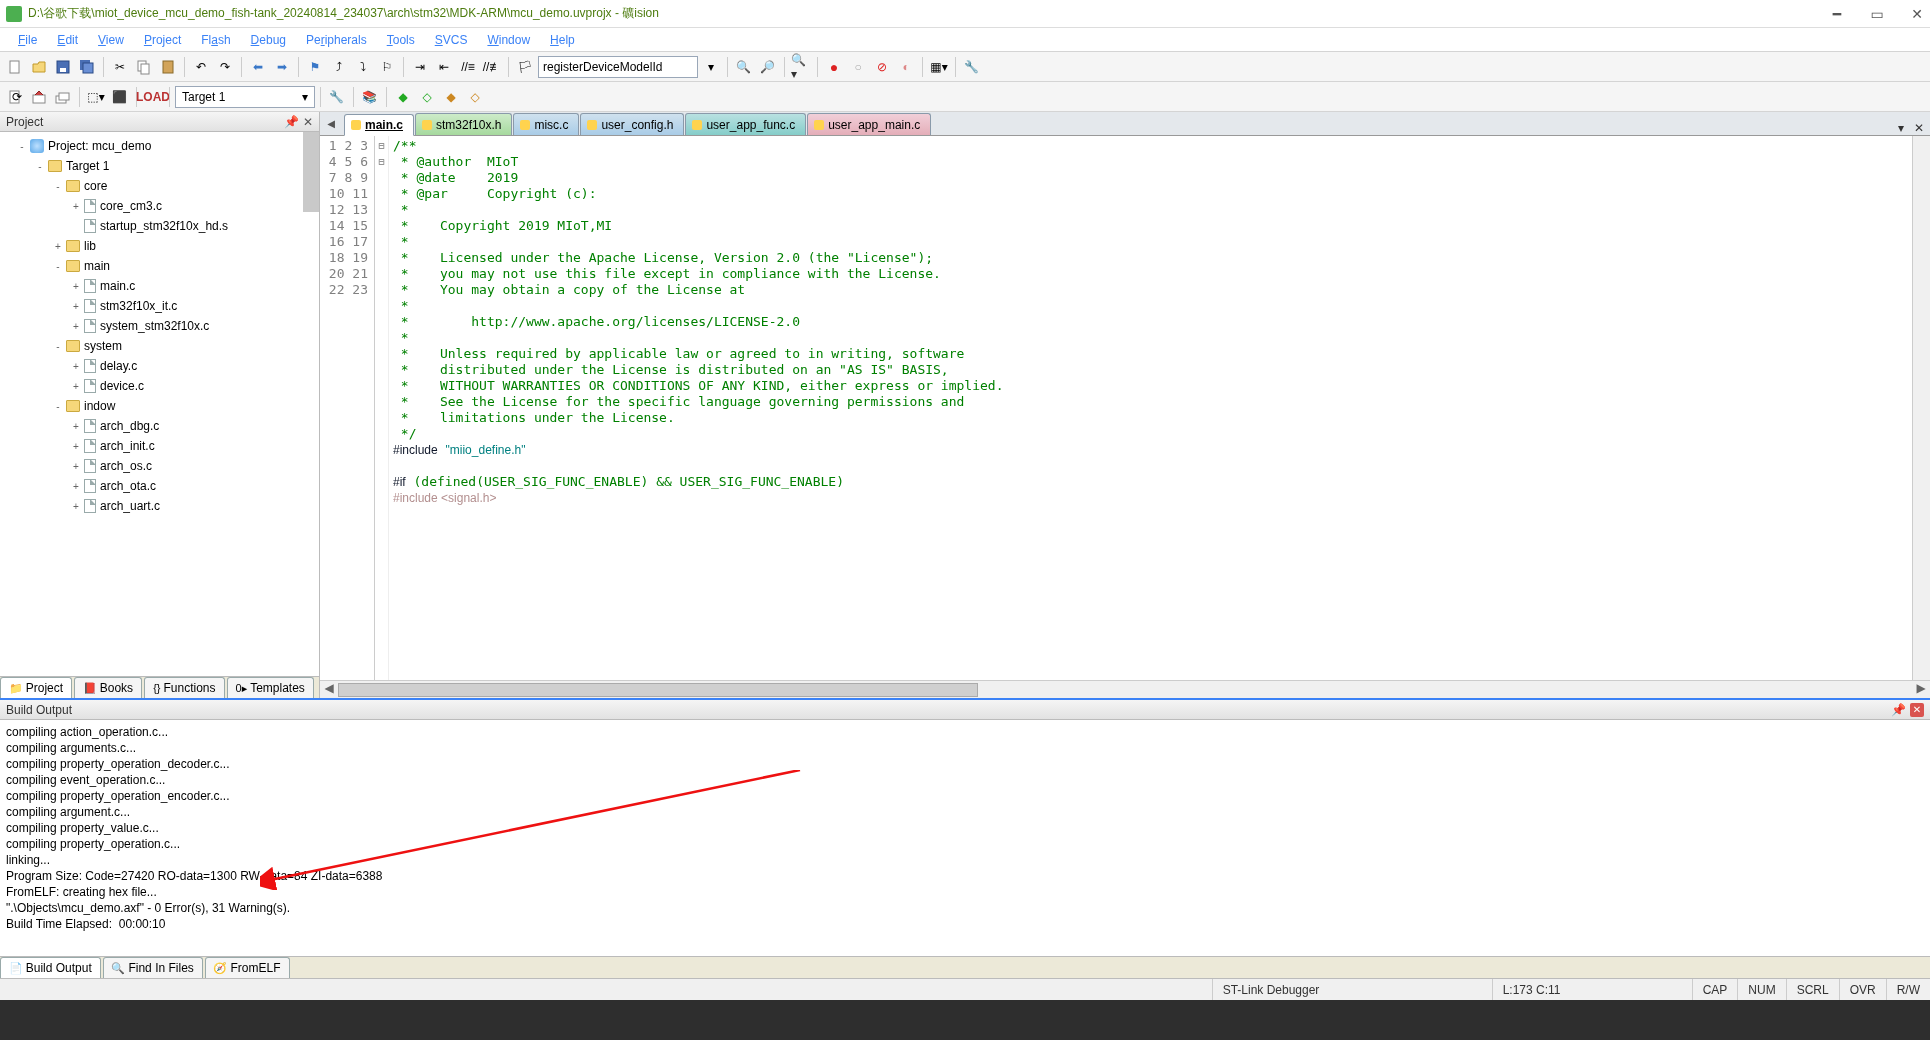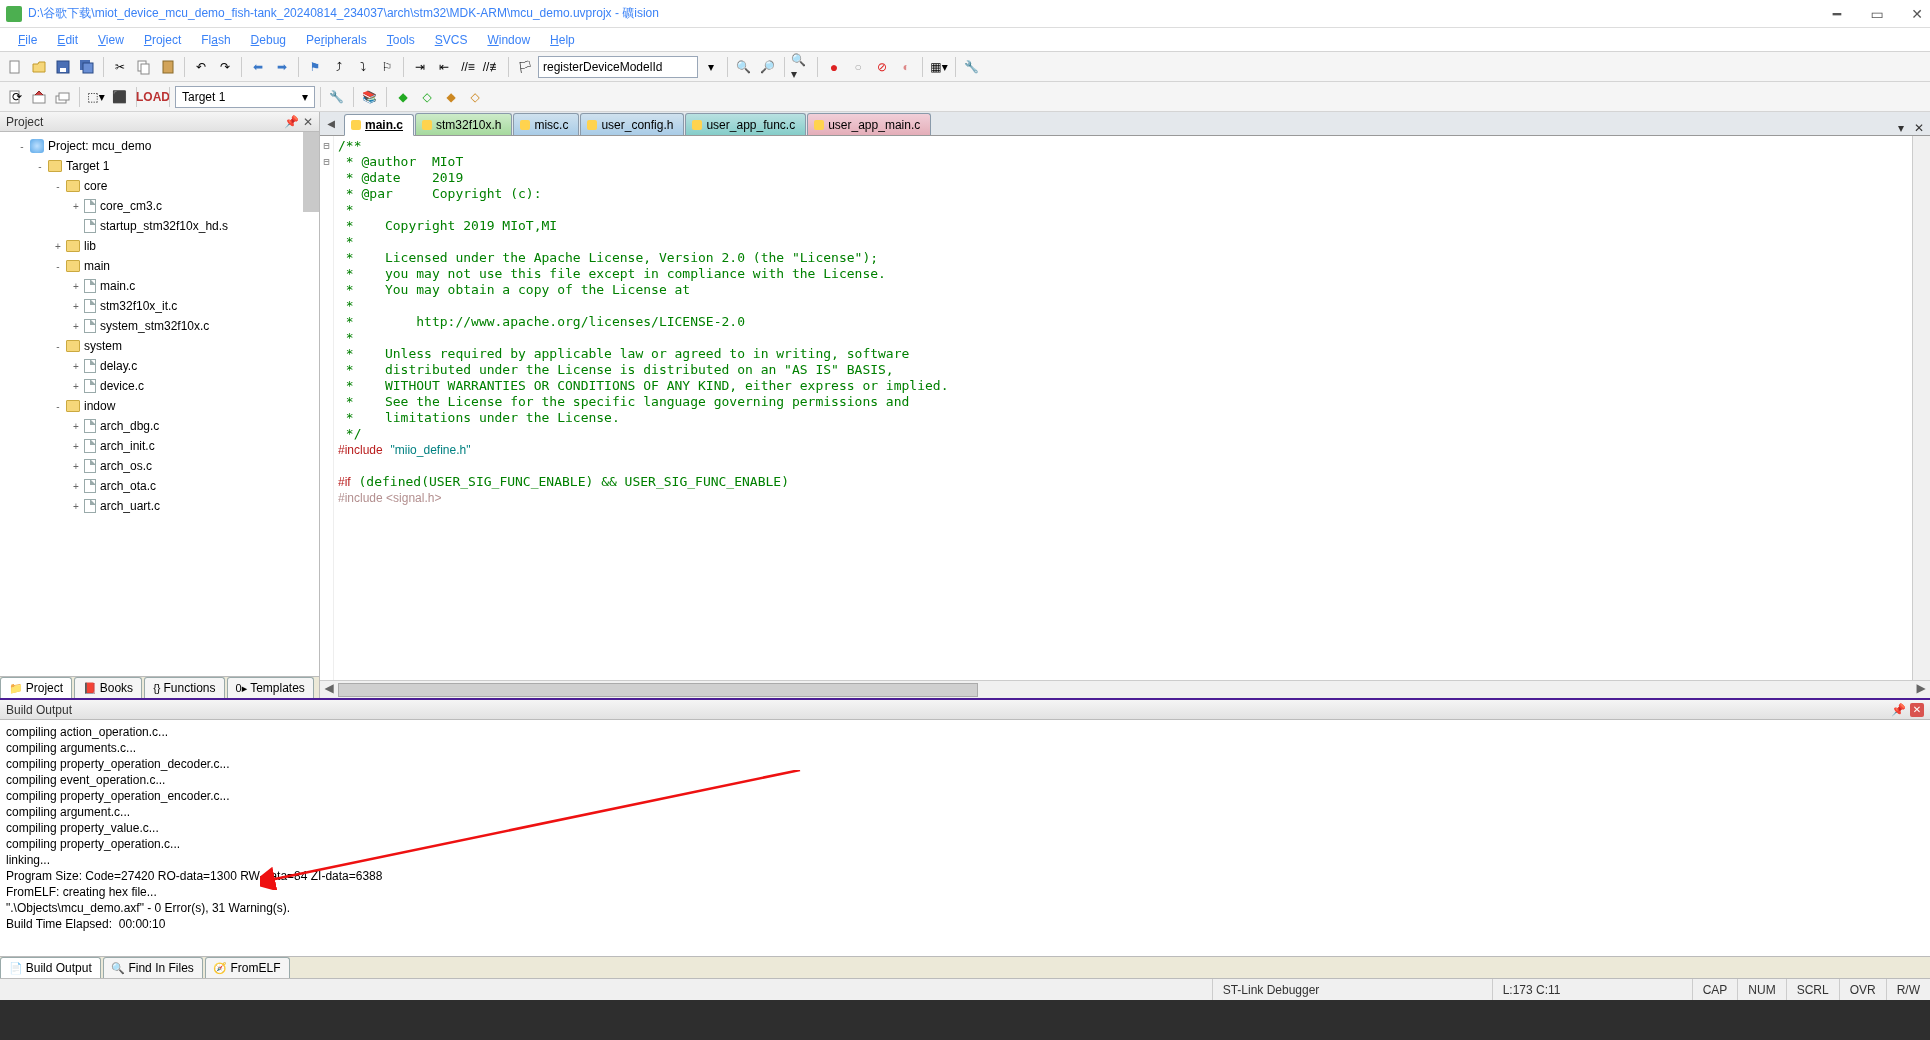--- a/index.html
+++ b/index.html
@@ -1,19 +1,19 @@
 <!DOCTYPE html>
 <html><head>
 <meta charset="utf-8">
 <style>
 * { margin:0; padding:0; box-sizing:border-box; font-family:"Segoe UI",Tahoma,sans-serif; font-size:12px; }
 body { background:#f0f0f0; width:1930px; height:1040px; overflow:hidden; display:flex; flex-direction:column; }
 .titlebar { height:28px; background:#fff; display:flex; align-items:center; padding:0 6px; border-bottom:1px solid #ddd; }
 .titlebar .icon { width:16px; height:16px; background:#4caf50; border-radius:2px; margin-right:6px; display:inline-block; }
-.titlebar .title { flex:1; color:#3b82f6; }
+.titlebar .title { flex:1; color:#4d7c0f; }
 .titlebar .winbtns { display:flex; gap:26px; }
 .titlebar .winbtn { width:14px; height:14px; display:flex; align-items:center; justify-content:center; color:#555; font-size:14px; }
 .menubar { height:24px; background:#fff; display:flex; align-items:center; padding:0 8px; border-bottom:1px solid #d4d4d4; }
 .menubar span { padding:2px 10px; color:#3b82f6; cursor:default; }
 .menubar span u { text-decoration:underline; }
 .toolbar { height:30px; background:#f5f5f5; display:flex; align-items:center; padding:0 4px; border-bottom:1px solid #d4d4d4; gap:2px; }
 .tbtn { width:22px; height:22px; display:flex; align-items:center; justify-content:center; border:1px solid transparent; border-radius:2px; }
 .tsep { width:1px; height:20px; background:#ccc; margin:0 3px; }
 .tinput { height:22px; border:1px solid #9aa7b8; padding:0 4px; background:#fff; }
 .toolbar2 { height:30px; background:#f5f5f5; display:flex; align-items:center; padding:0 4px; border-bottom:1px solid #d4d4d4; gap:2px; }
@@ -45,28 +45,28 @@
 .tab-green{ background:linear-gradient(#cdebc9,#a6d99e);} 
 .tab-blue{ background:linear-gradient(#cfe1ee,#a9cce7);} 
 .tab-teal{ background:linear-gradient(#b9e1e1,#85cdc9);} 
 .tab-pink{ background:linear-gradient(#f1cfd8,#e4aeb9);} 
 .edtabs .right { margin-left:auto; display:flex; gap:4px; padding-right:4px;}
 .edtabs .right span { width:14px; height:14px; display:flex; align-items:center; justify-content:center; color:#333; }
 .codearea { flex:1; display:flex; overflow:hidden; position:relative;}
 .gutter { width:55px; background:#fff; border-right:1px solid #ccc; text-align:right; padding:2px 6px 2px 2px; color:#808080; font-family:Consolas,monospace; font-size:13px; line-height:16px;}
 .foldcol { width:14px; background:#fff; border-right:1px solid #eee; font-family:Consolas,monospace; font-size:10px; line-height:16px; padding-top:2px; color:#777; text-align:center;}
 .code { flex:1; font-family:Consolas,monospace; font-size:13px; line-height:16px; white-space:pre; padding:2px 0 2px 4px; overflow:hidden; color:#008000;}
-.code .pp { color:#b91c1c;}
+.code .pp { color:#0f172a;}
 .code .str { color:#008080;}
 .code .inact { color:#b38f8f;}
 .codearea .vscroll { width:18px; background:#f0f0f0; border-left:1px solid #ccc;}
 .hscroll { height:18px; background:#f0f0f0; border-top:1px solid #ccc; display:flex;}
 .hscroll .track { flex:1; position:relative;}
 .hscroll .thumb { position:absolute; left:0; top:2px; height:14px; width:640px; background:#cfcfcf; border:1px solid #aaa;}
-.buildpane { height:280px; display:flex; flex-direction:column; border-top:2px solid #4c1d95; background:#fff;}
+.buildpane { height:280px; display:flex; flex-direction:column; border-top:2px solid #3b82f6; background:#fff;}
 .buildpane .panehdr .cls { background:#d9534f; color:#fff; width:14px; height:14px; display:flex; align-items:center; justify-content:center; font-size:10px; border-radius:2px;}
 .buildout { flex:1; font-family:Consolas,monospace; font-size:13px; line-height:16px; padding:4px 6px; white-space:pre; overflow:auto; position:relative;}
 .arrow { position:absolute; pointer-events:none; }
 .buildtabs { height:22px; display:flex; align-items:flex-end; background:#ece9d8; border-top:1px solid #bbb;}
 .taskbar { height:40px; background:#2e2e2e; }
 .statusbar { height:22px; background:#f0f0f0; border-top:1px solid #bbb; display:flex; align-items:center; font-size:11px; color:#333;}
 .statusbar .cell { padding:0 10px; border-left:1px solid #ccc; height:100%; display:flex; align-items:center;}
 svg.ticon { width:16px; height:16px; }
 </style>
 </head>
@@ -386,20 +386,44 @@
             <span class="dot" style="background:#ffd34e"></span>
             <span class="name">user_app_main.c</span>
           </div>
         </div>
       <div class="right">
         <span>▾</span>
         <span>✕</span>
       </div>
     </div>
     <div class="codearea">
+      <div class="gutter" id="gutter">1
+2
+3
+4
+5
+6
+7
+8
+9
+10
+11
+12
+13
+14
+15
+16
+17
+18
+19
+20
+21
+22
+23
+</div>
       <div class="foldcol" id="foldcol">⊟
  
  
  
  
  
  
  
  
  

